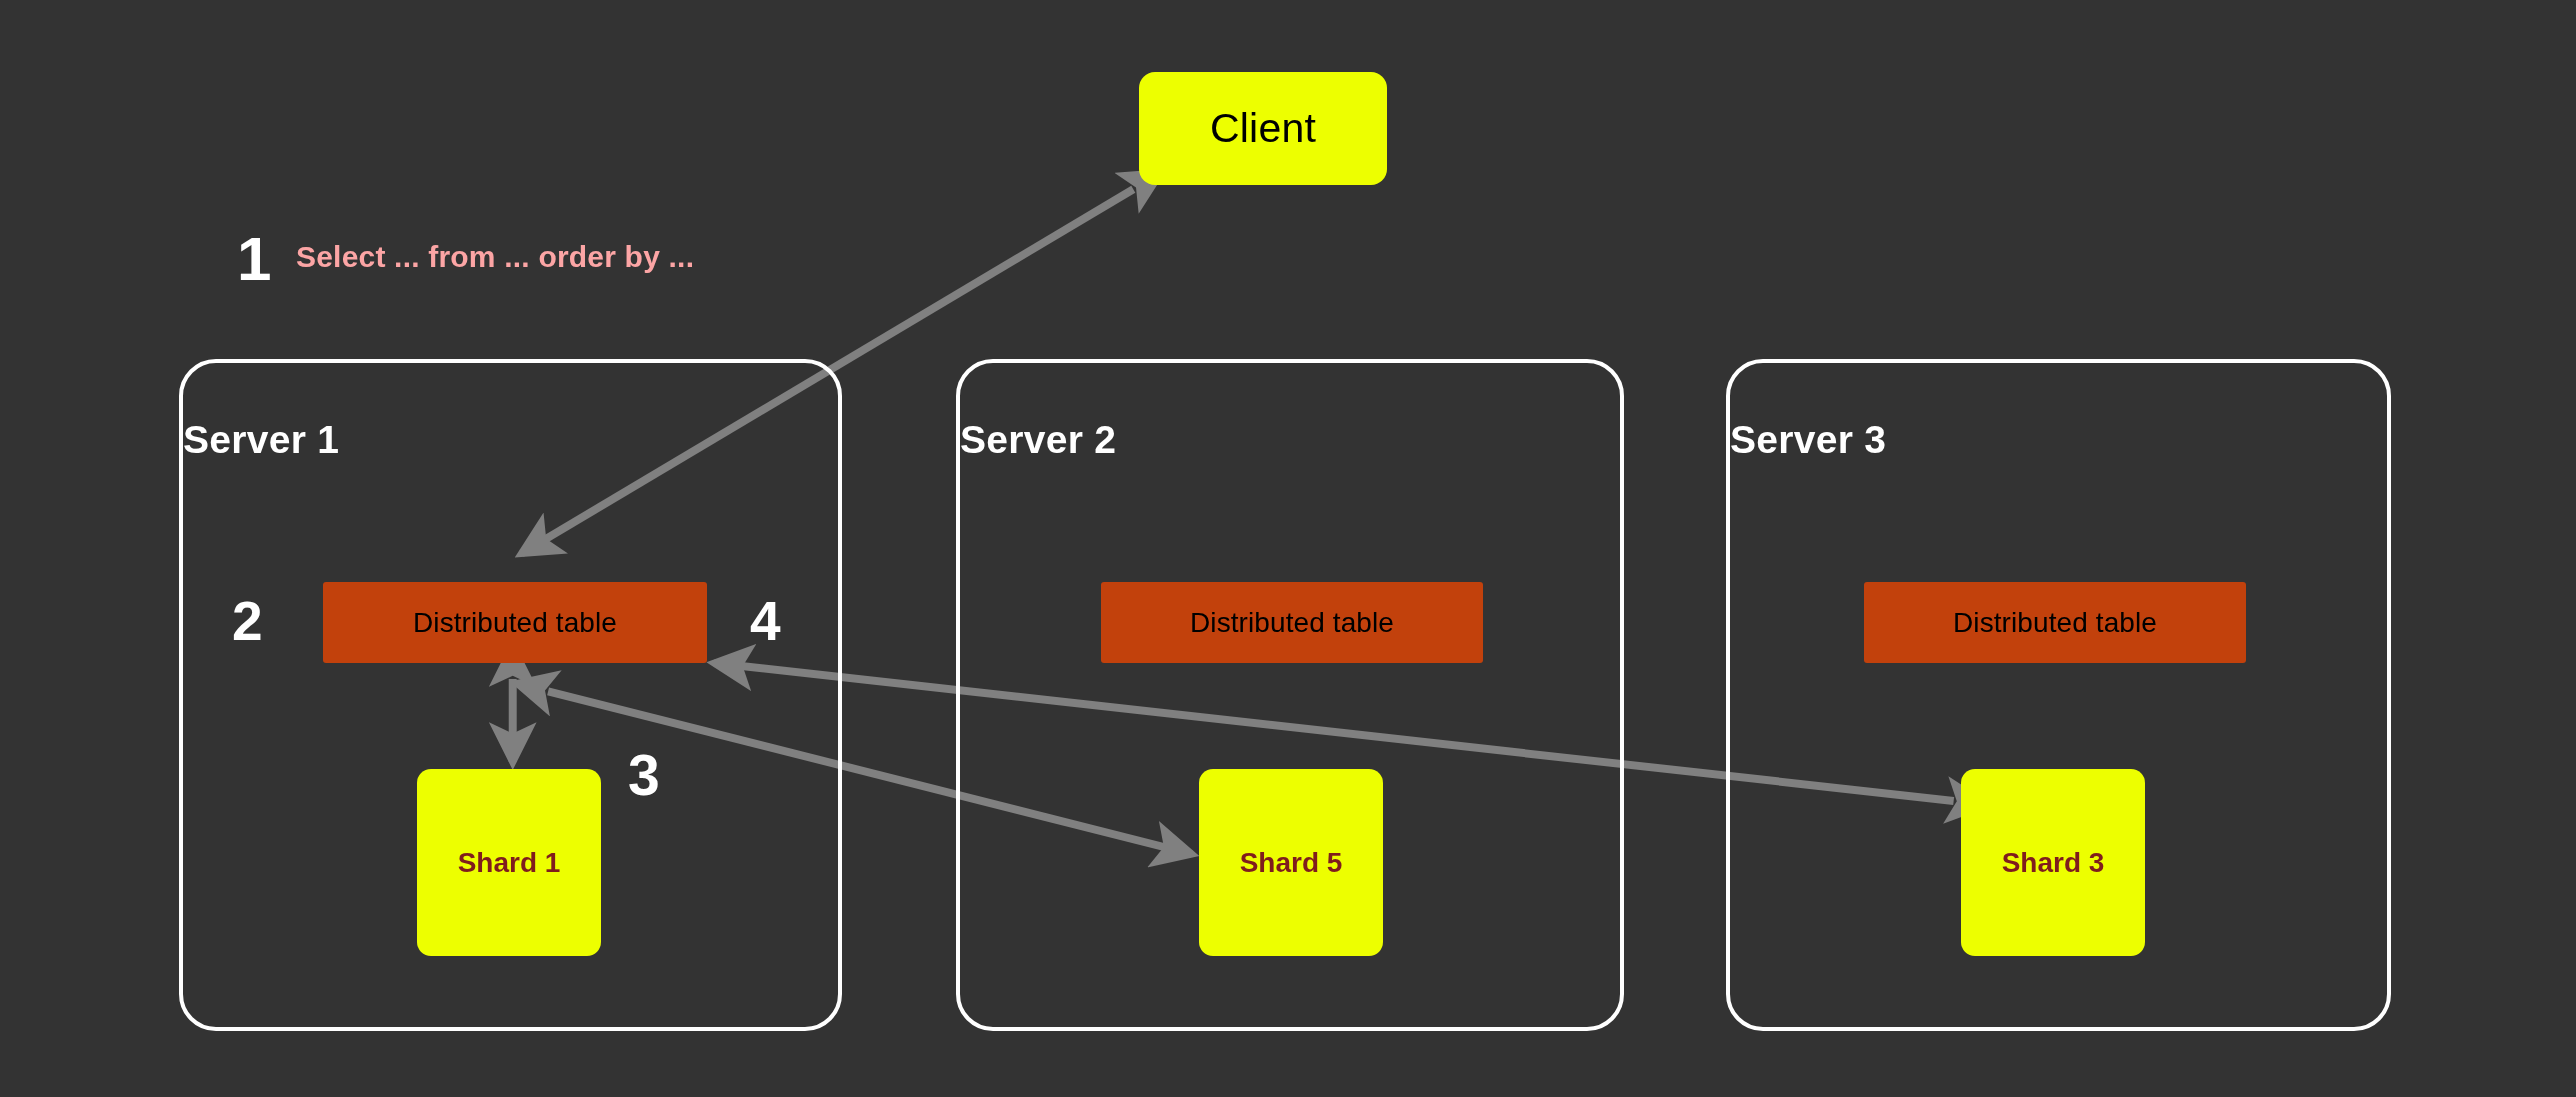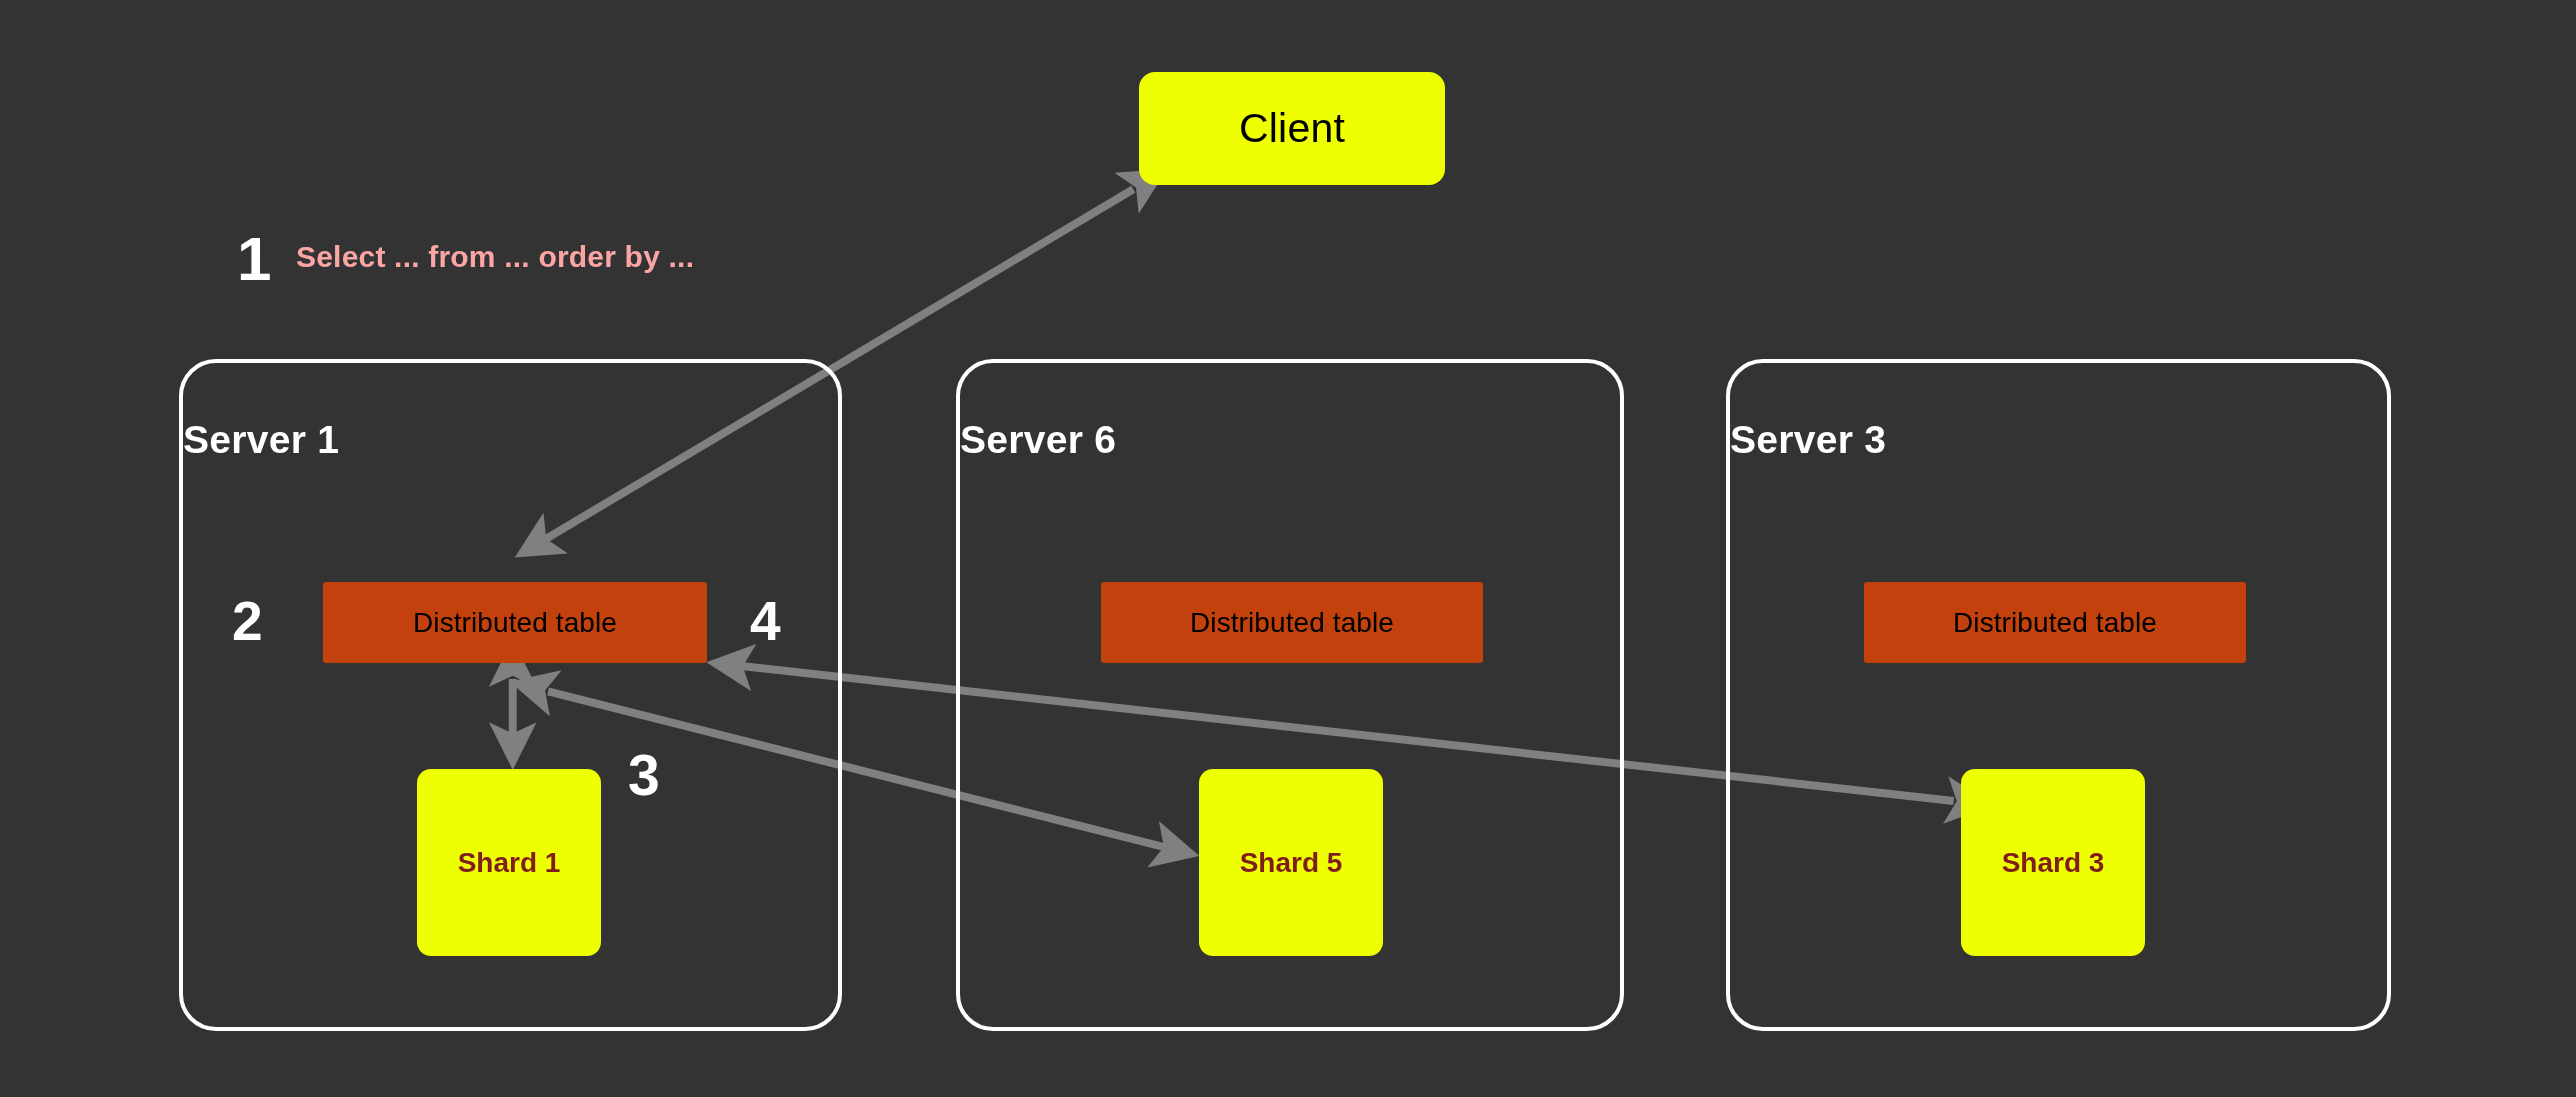--- a/index.html
+++ b/index.html
@@ -14,21 +14,21 @@
 
   .node{
     position:absolute;
     display:flex;align-items:center;justify-content:center;
     box-sizing:border-box;
     text-align:center;
   }
 
   
   #client-node{
-    left:1139px;top:72px;width:306px;height:113px;
+    left:1139px;top:72px;width:248px;height:113px;
     background:#EDFF00;border-radius:16px;
     color:#000;font-size:41px;font-weight:400;
     letter-spacing:0.2px;
   }
 
   
   .server-panel{
     position:absolute;
     border:4.4px solid #FFFFFF;
     border-radius:37px;
@@ -135,21 +135,21 @@
   <div class="server-panel" id="server-panel-1">
     <div class="server-title">Server 1</div>
   </div>
   <div class="step-num" id="step-num-2">2</div>
   <div class="dist-table" id="dist-table-1">Distributed table</div>
   <div class="step-num" id="step-num-3">3</div>
   <div class="step-num" id="step-num-4">4</div>
   <div class="shard" id="shard-1">Shard 1</div>
 
   <div class="server-panel" id="server-panel-2">
-    <div class="server-title">Server 6</div>
+    <div class="server-title">Server 2</div>
   </div>
   <div class="dist-table" id="dist-table-2">Distributed table</div>
   <div class="shard" id="shard-2">Shard 5</div>
 
   <div class="server-panel" id="server-panel-3">
     <div class="server-title">Server 3</div>
   </div>
   <div class="dist-table" id="dist-table-3">Distributed table</div>
   <div class="shard" id="shard-3">Shard 3</div>
 

